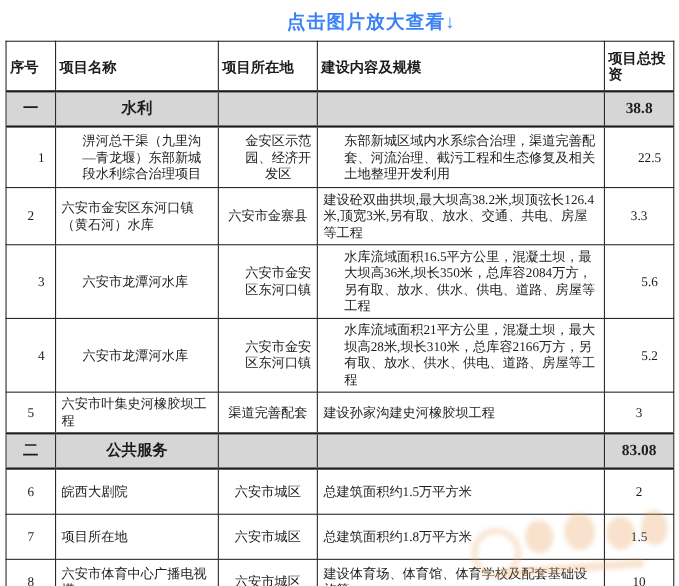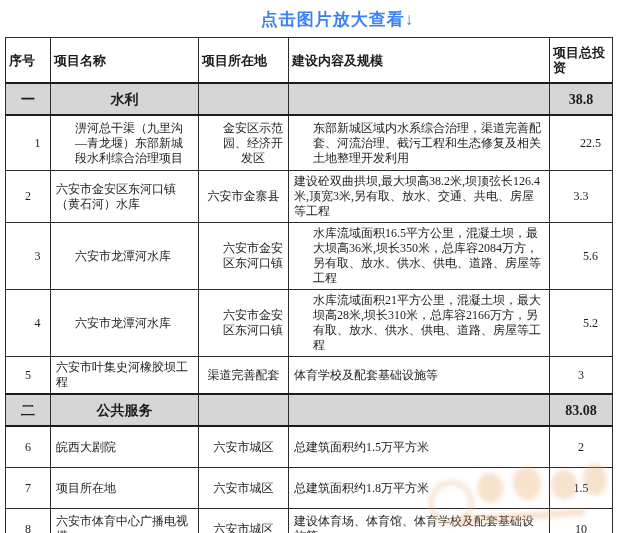--- a/index.html
+++ b/index.html
@@ -152,21 +152,21 @@
         <td class="c-no">4</td>
         <td class="c-name">六安市龙潭河水库</td>
         <td class="c-loc">六安市金安区东河口镇</td>
         <td class="c-cont">水库流域面积21平方公里，混凝土坝，最大坝高28米,坝长310米，总库容2166万方，另有取、放水、供水、供电、道路、房屋等工程</td>
         <td class="c-inv">5.2</td>
       </tr>
       <tr class="r-item short">
         <td class="c-no">5</td>
         <td class="c-name">六安市叶集史河橡胶坝工程</td>
         <td class="c-loc">渠道完善配套</td>
-        <td class="c-cont">体育学校及配套基础设施等</td>
+        <td class="c-cont">建设孙家沟建史河橡胶坝工程</td>
         <td class="c-inv">3</td>
       </tr>
       <tr class="r-section short">
         <td class="c-no">二</td>
         <td class="c-name">公共服务</td>
         <td class="c-loc"></td>
         <td class="c-cont"></td>
         <td class="c-inv">83.08</td>
       </tr>
       <tr class="r-item mid">

